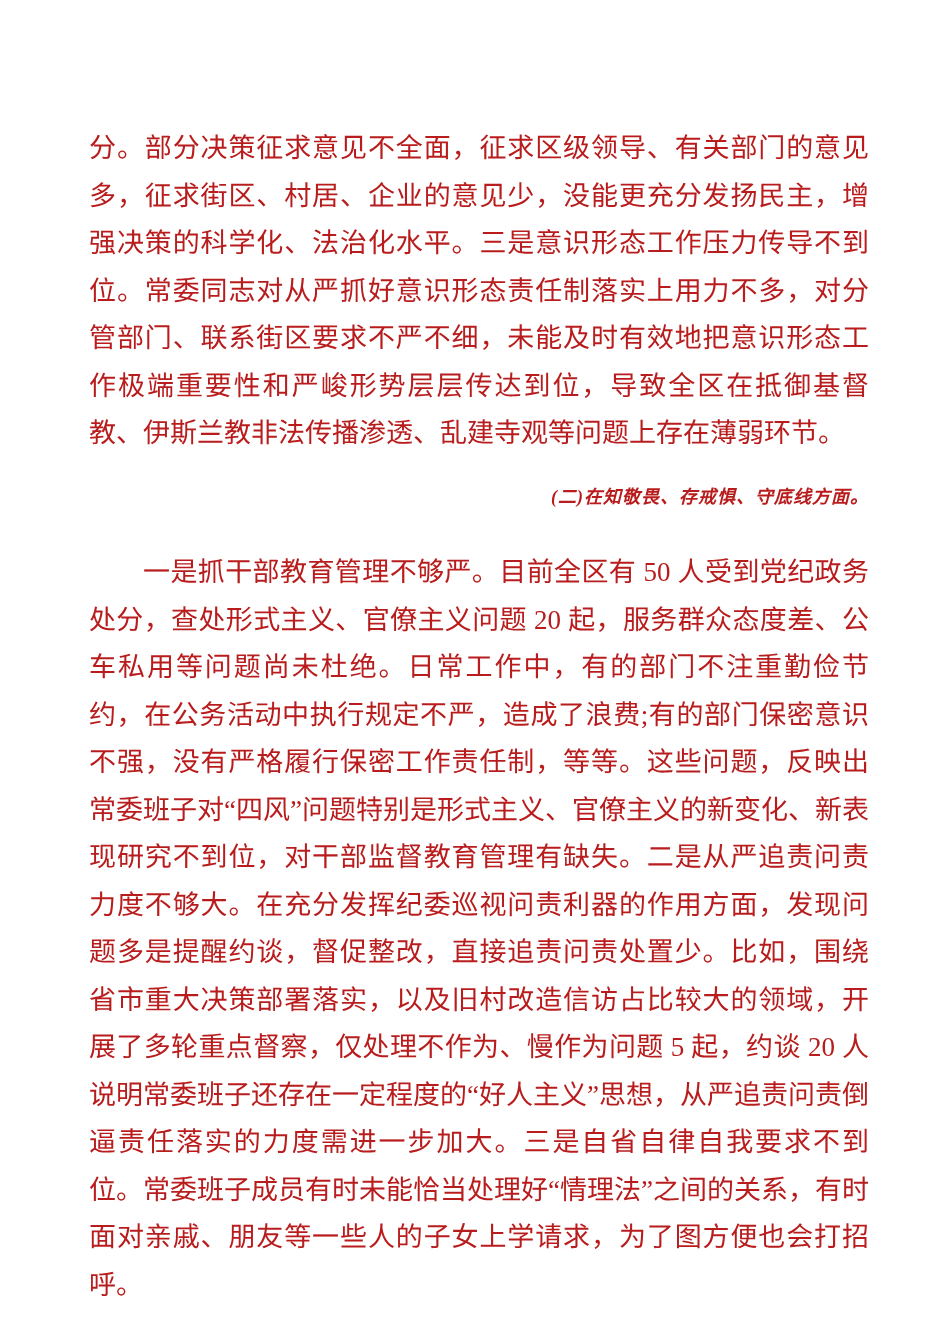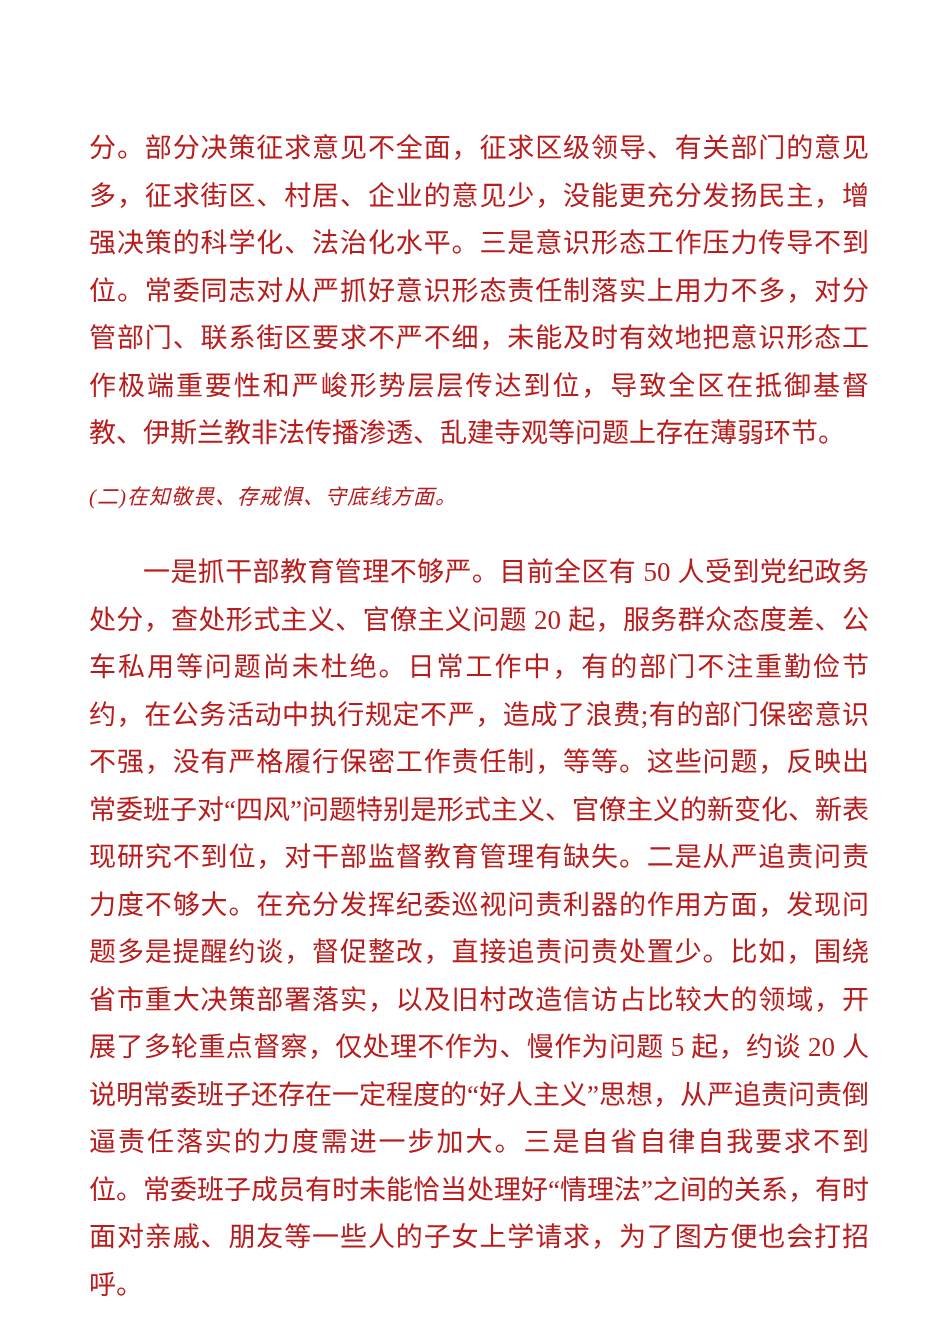--- a/index.html
+++ b/index.html
@@ -26,25 +26,25 @@
     margin: 0;
     text-align: justify;
     text-justify: inter-ideograph;
     word-break: break-all;
   }
   .para.indent-2em {
     text-indent: 2em;
   }
   .section-heading {
     margin: 16px 0 28px 0;
-    font-size: 21px;
+    font-size: 18px;
     line-height: 47.5px;
-    font-weight: 400;
+    font-weight: 700;
     font-style: italic; 
-    text-align: left;
+    text-align: right;
     letter-spacing: 1px;
   }
 </style>
 </head>
 <body>
 
 <div class="page">
 
   <p class="para">分。部分决策征求意见不全面，征求区级领导、有关部门的意见多，征求街区、村居、企业的意见少，没能更充分发扬民主，增强决策的科学化、法治化水平。三是意识形态工作压力传导不到位。常委同志对从严抓好意识形态责任制落实上用力不多，对分管部门、联系街区要求不严不细，未能及时有效地把意识形态工作极端重要性和严峻形势层层传达到位，导致全区在抵御基督教、伊斯兰教非法传播渗透、乱建寺观等问题上存在薄弱环节。</p>
 

